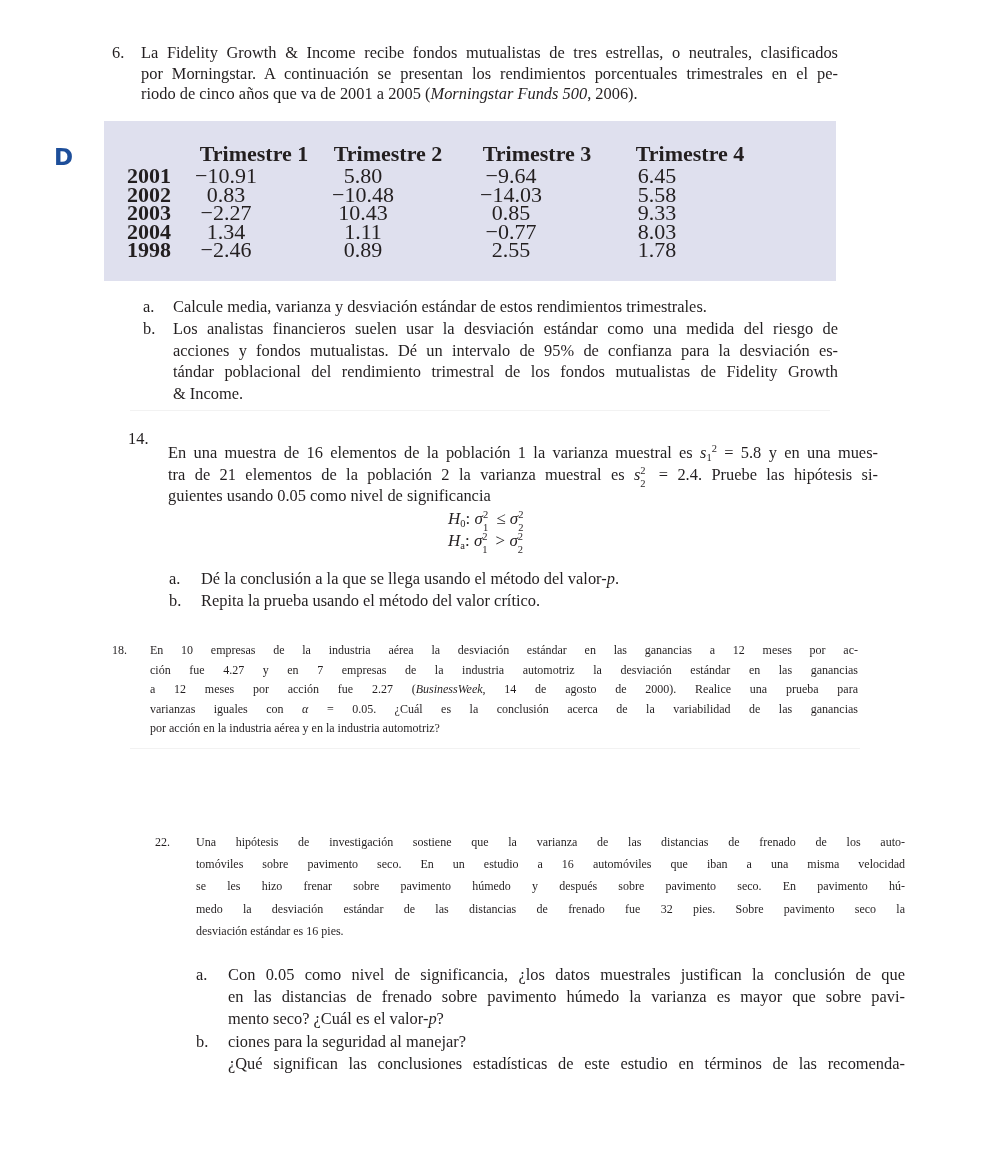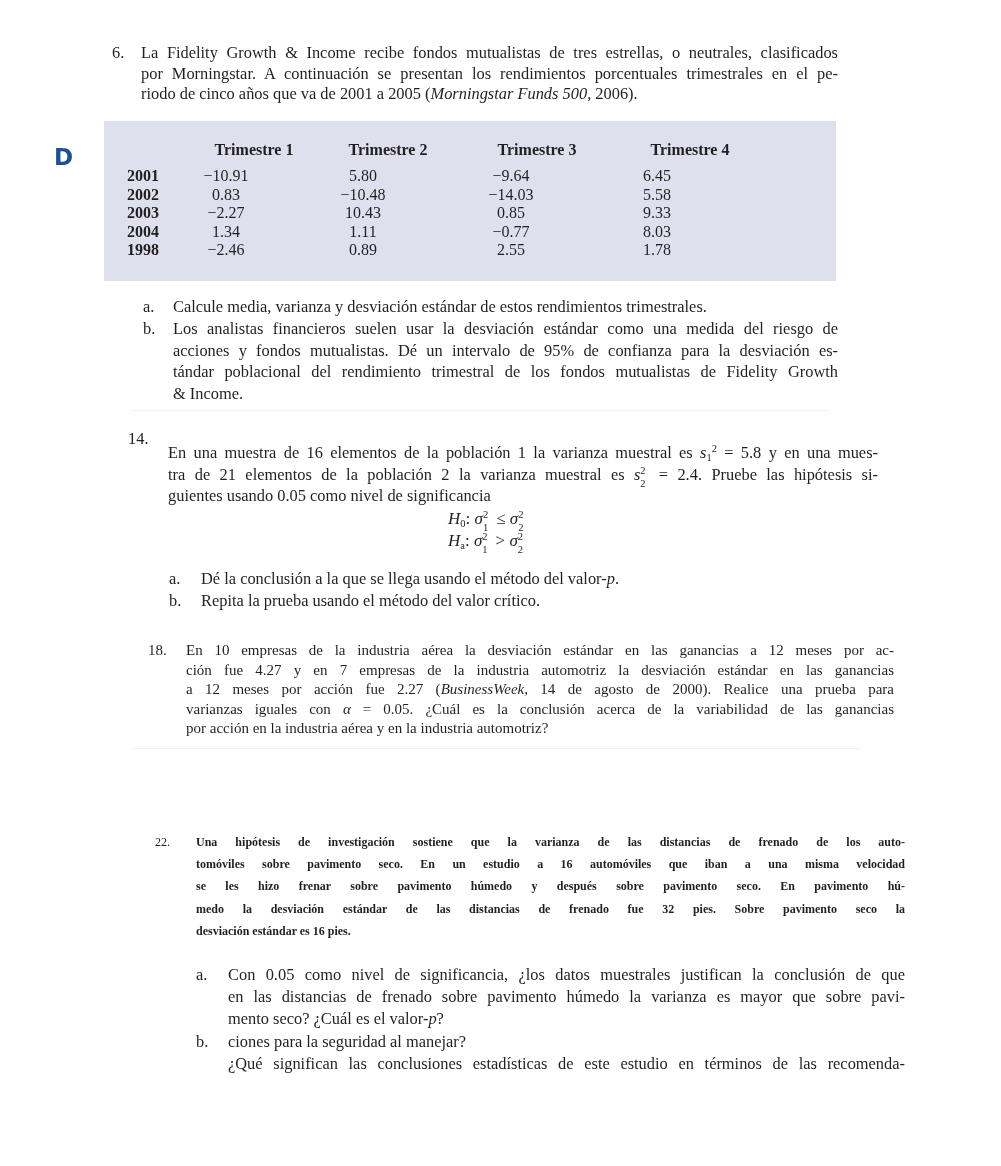--- a/index.html
+++ b/index.html
@@ -25,21 +25,21 @@
       left: 104px; top: 121px; width: 732px; height: 160px;
       background: #dfe0ee;
     }
     #d-badge {
       position: absolute; left: 54px; top: 144px;
       font-family: "DejaVu Sans", "Liberation Sans", sans-serif;
       font-weight: bold; font-size: 23px; color: #1d4e9a;
     }
     table.returns {
       position: absolute; left: 0; top: 20px; border-collapse: collapse;
-      font-size: 16px;
+      font-size: 22px;
     }
     table.returns th {
       font-weight: bold; padding: 0; height: 26px; text-align: center;
       vertical-align: top;
     }
     table.returns td { padding: 0; height: 18.5px; line-height: 18.5px; }
     table.returns td.year { font-weight: bold; text-align: left; padding-left: 23px; width: 65px; }
     table.returns td.v { text-align: center; }
     .c1 { width: 124px; } .c2 { width: 144px; } .c3 { width: 154px; } .c4 { width: 152px; }
 
@@ -65,28 +65,28 @@
 
     #hyp { left: 448px; top: 508px; font-size: 17px; line-height: 22px; }
     .hline { display: block; white-space: nowrap; }
 
     #p14a { left: 169px; top: 568px; width: 600px; }
     #p14a .txt { margin-left: 32px; }
     #p14b { left: 169px; top: 590px; width: 600px; }
     #p14b .txt { margin-left: 32px; }
 
     
-    #p18 { left: 112px; top: 641px; width: 746px; font-size: 15px; line-height: 19.5px; margin-left: 36px; }
+    #p18 { left: 112px; top: 641px; width: 746px; font-size: 12px; line-height: 19.5px; }
     #p18 .num { left: 0; top: 0; }
     #p18 .body { margin-left: 38px; width: 708px; }
 
     
     #p22 { left: 155px; top: 831px; width: 750px; font-size: 12px; line-height: 22.2px; }
     #p22 .num { left: 0; top: 0; }
-    #p22 .body { margin-left: 41px; width: 709px; font-weight: bold; }
+    #p22 .body { margin-left: 41px; width: 709px; }
 
     #p22a { left: 196px; top: 964px; width: 709px; line-height: 22.2px; }
     #p22a .txt { margin-left: 32px; width: 677px; }
     #p22b { left: 196px; top: 1031px; width: 709px; line-height: 22.2px; }
     #p22b .txt { margin-left: 32px; width: 677px; }
 
     .faint-rule { position: absolute; height: 1px; background: #f2f2f2; }
   </style>
 </head>
 <body>

